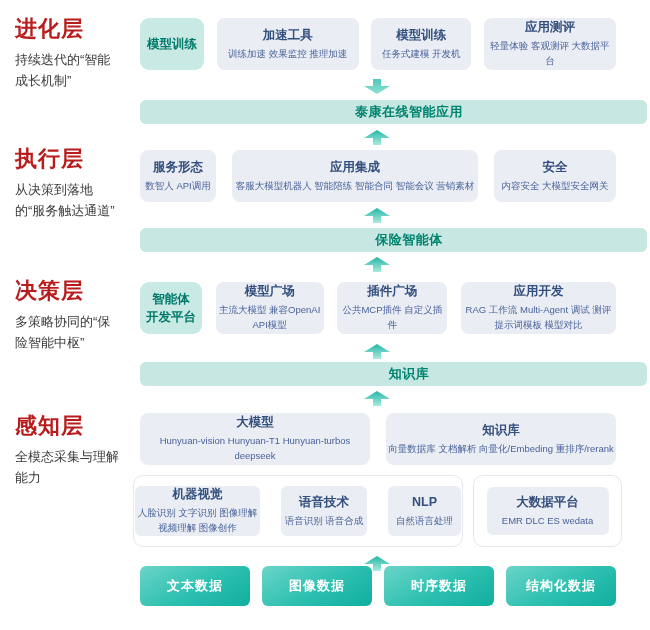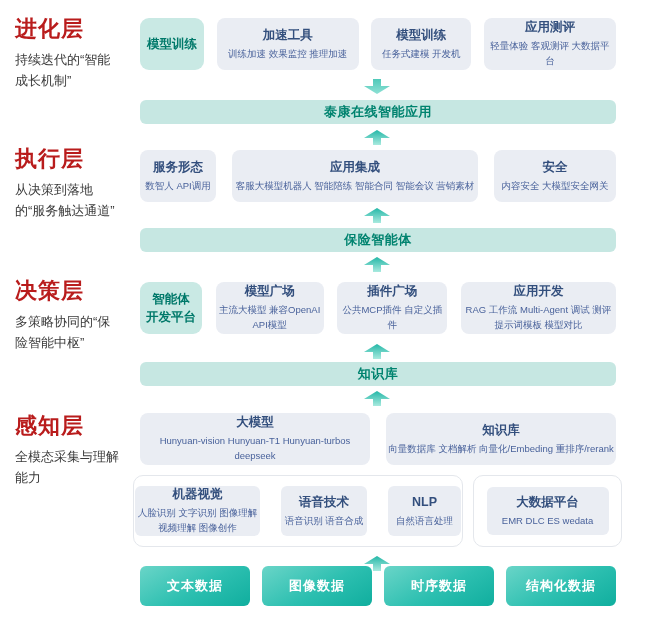--- a/index.html
+++ b/index.html
@@ -21,21 +21,21 @@
   .gbox .bitems{color:#49629B;font-size:9.5px;line-height:1.55;margin-top:4px;}
   .hlbox{
     background:#C9E9E4;border-radius:9px;display:flex;justify-content:center;align-items:center;
     text-align:center;box-sizing:border-box;
   }
   .hlbox .btitle{color:#00796A;font-size:12.5px;font-weight:bold;line-height:1.45;white-space:pre-line;}
   
   .banner{
     position:absolute;left:140px;width:476px;height:24px;background:#C6E7E2;border-radius:6px;
     display:flex;justify-content:center;align-items:center;
-    color:#00836F;font-size:13px;font-weight:bold;letter-spacing:0.5px;
+    color:#00836F;font-size:13px;font-weight:bold;letter-spacing:0.5px;padding-left:31px;
   }
   
   .arrow{position:absolute;left:364px;width:26px;height:15px;}
   
   .wgroup{
     position:absolute;background:#ffffff;border:1px solid #E4E7EC;border-radius:10px;
     box-sizing:border-box;display:flex;align-items:center;
   }
   .wgroup .gbox{border-radius:6px;}
   

